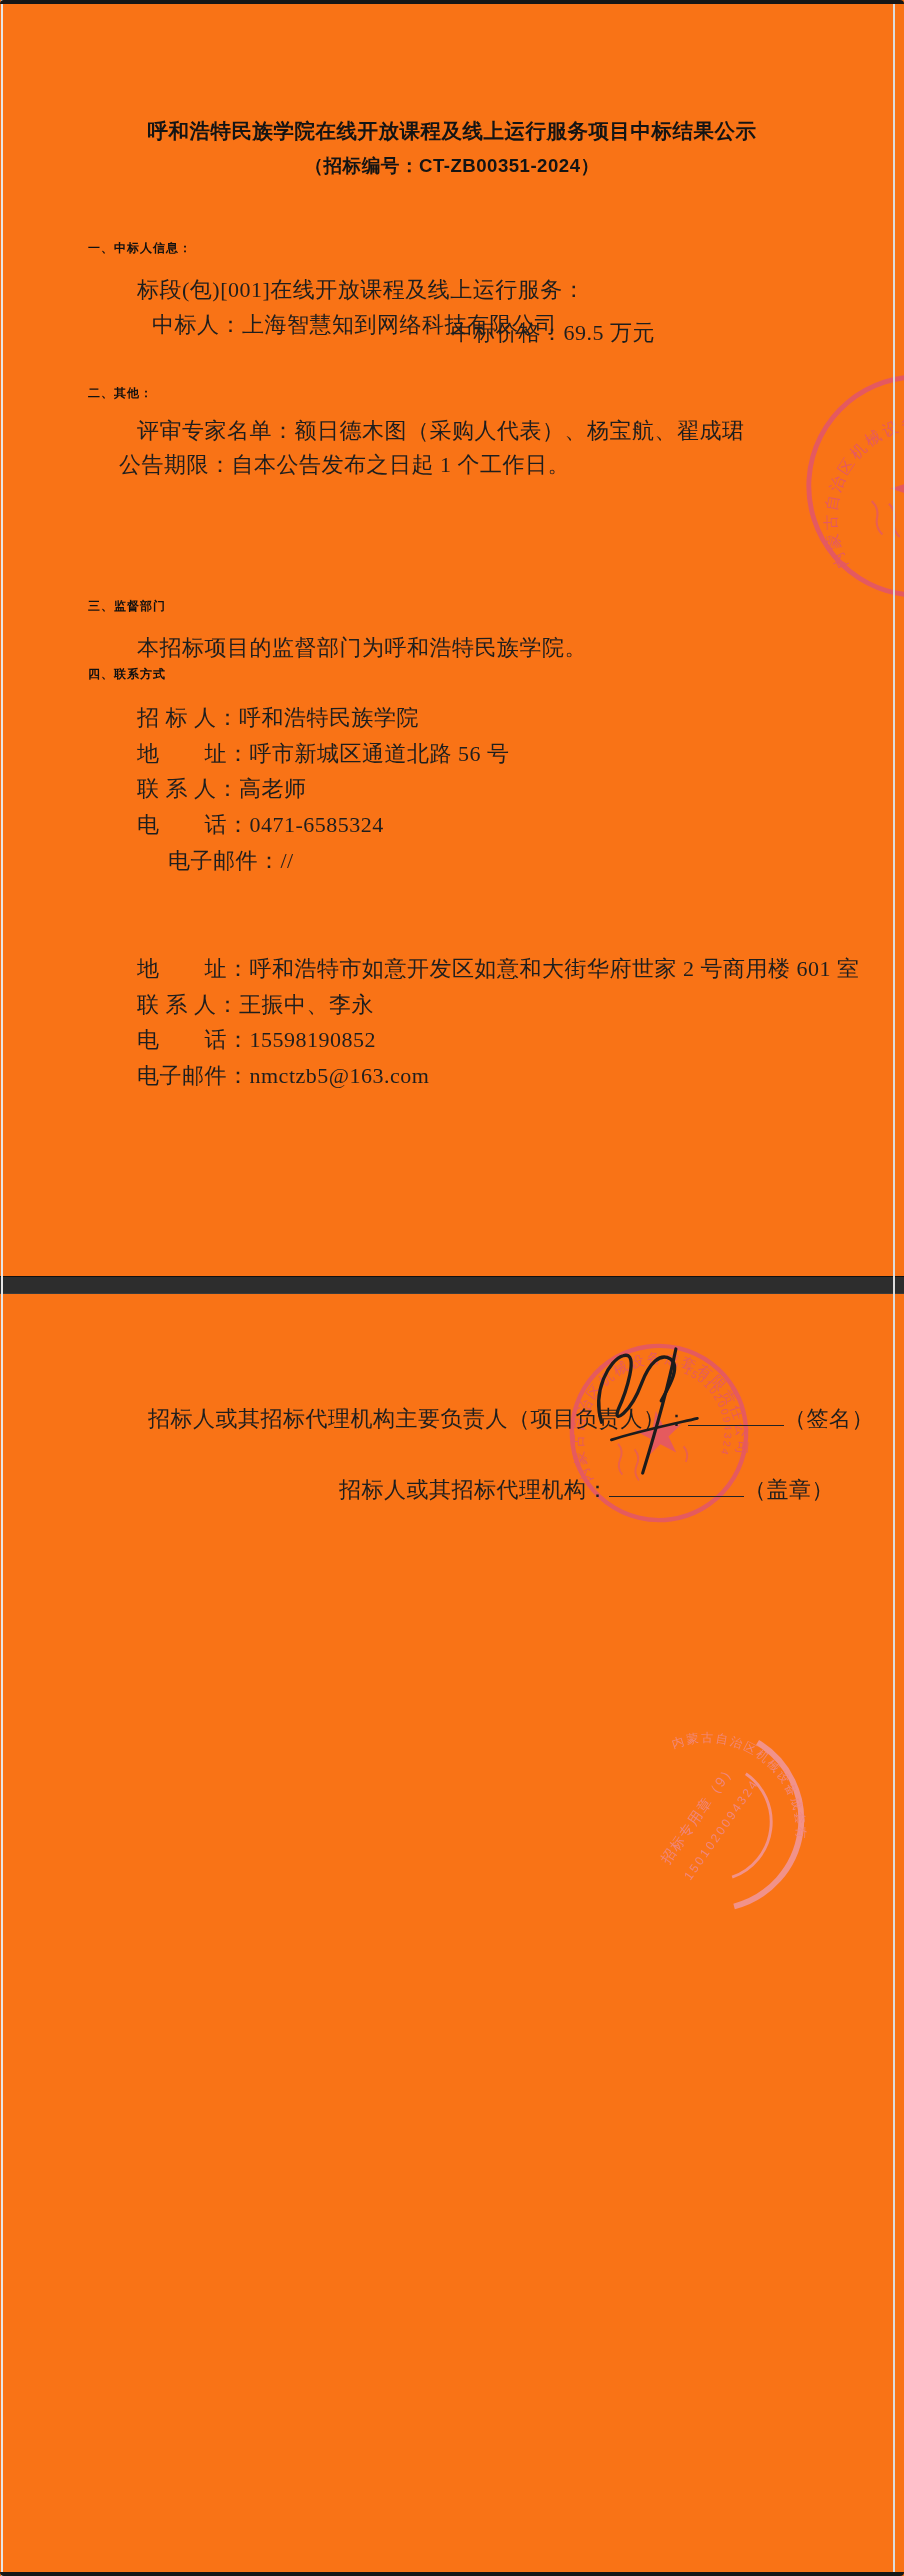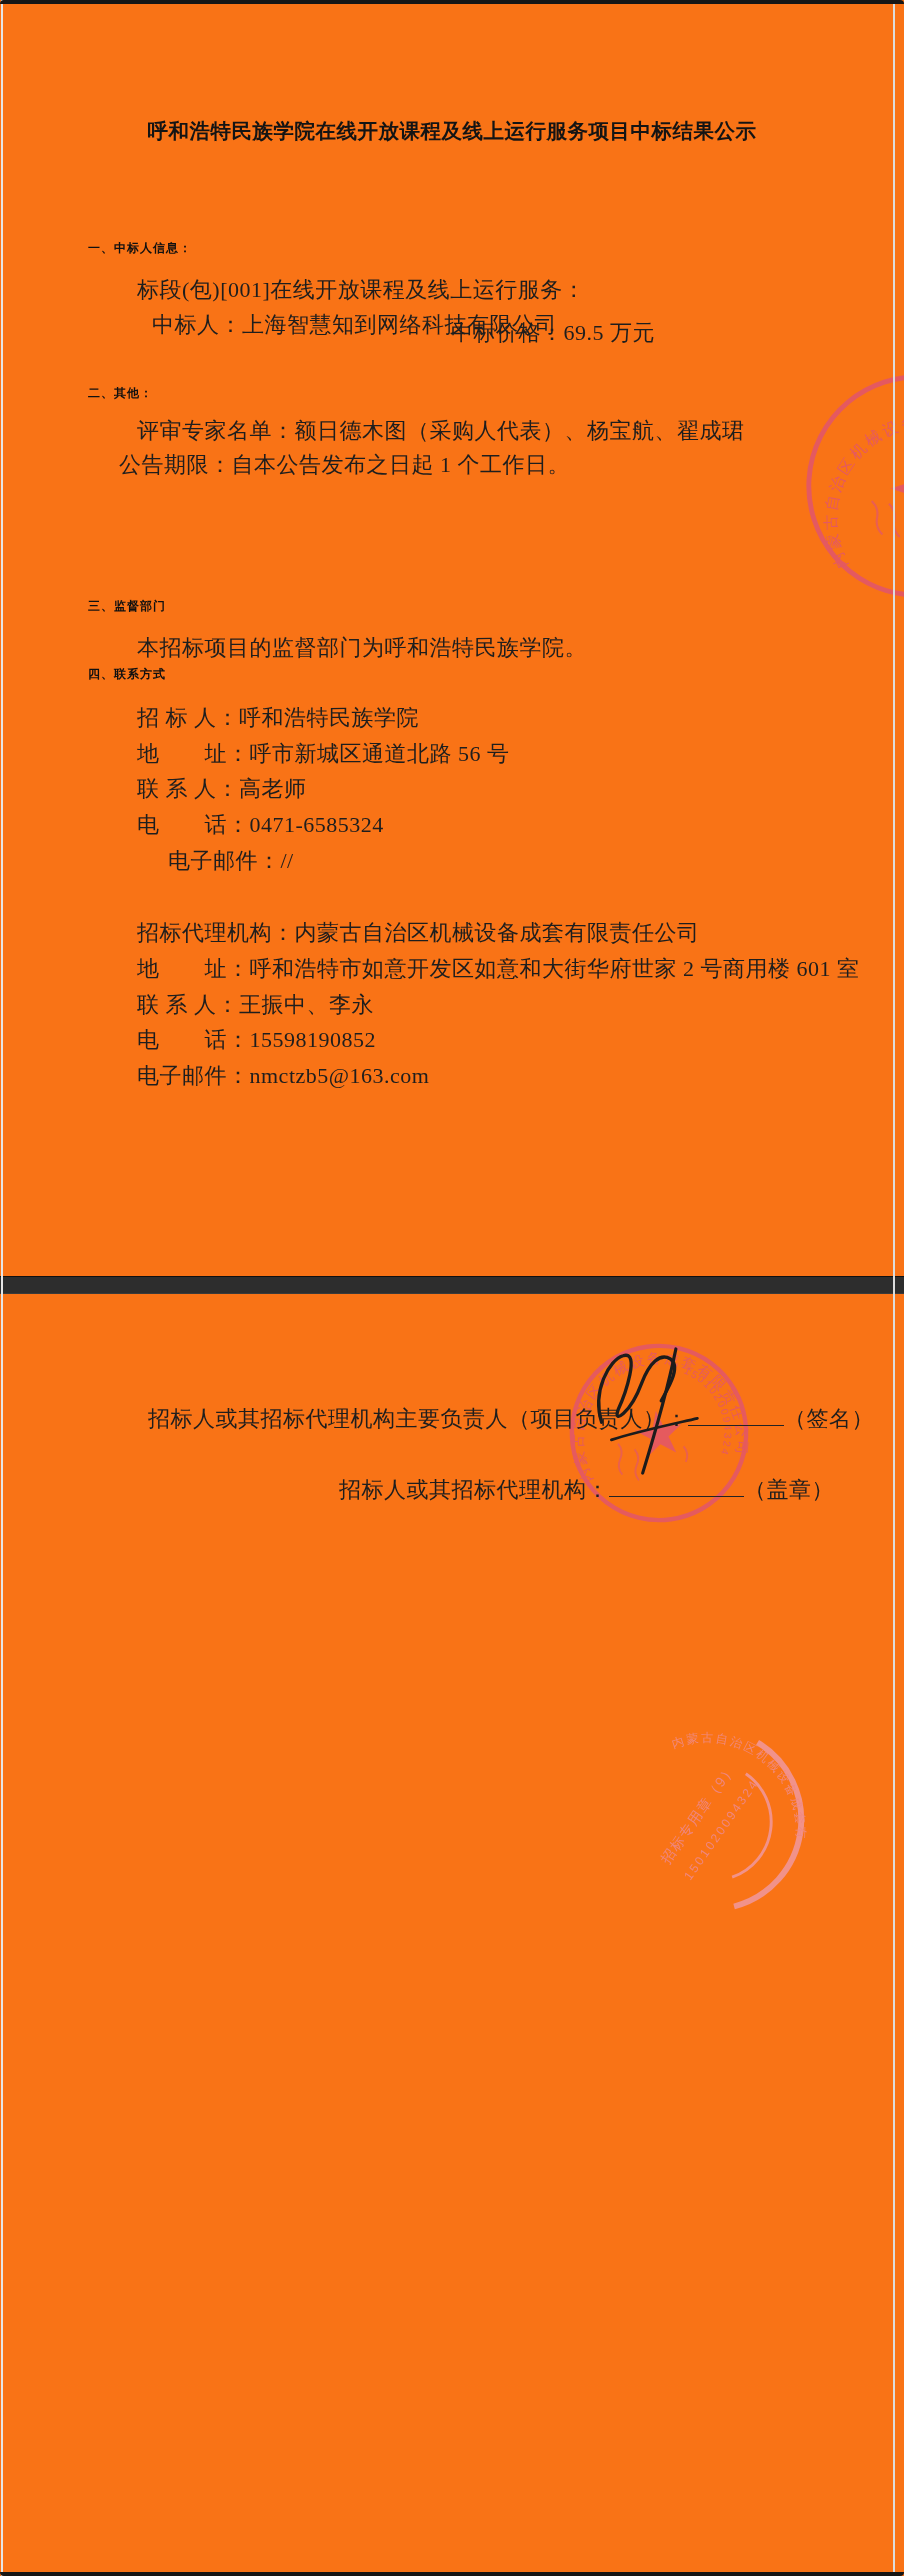--- a/index.html
+++ b/index.html
@@ -49,20 +49,21 @@
 </head>
 <body>
 
 <div class="canvas">
 
   <div class="edge-top"></div>
   <div class="edge-left"></div>
   <div class="edge-right"></div>
 
   <div class="abs doc-title">呼和浩特民族学院在线开放课程及线上运行服务项目中标结果公示</div>
+  <div class="abs doc-subtitle">（招标编号：CT-ZB00351-2024）</div>
 
   <div class="abs heading" style="left:88px;top:240px;">一、中标人信息：</div>
   <div class="abs body-line" style="left:137px;top:275px;">标段(包)[001]在线开放课程及线上运行服务：</div>
   <div class="abs body-line" style="left:152px;top:310px;">
     <span class="label">中标人：</span><span>上海智慧知到网络科技有限公司</span>
   </div>
   <div class="abs body-line" style="left:451px;top:310px;margin-top:8px;">
     <span class="label">中标价格：</span><span>69.5 万元</span>
   </div>
 
@@ -84,23 +85,20 @@
   <div class="abs body-line" style="left:137px;top:774px;">
     <span class="label">联 系 人：</span><span>高老师</span>
   </div>
   <div class="abs body-line" style="left:137px;top:810px;">
     <span class="label">电　　话：</span><span>0471-6585324</span>
   </div>
   <div class="abs body-line" style="left:137px;top:846px;margin-left:31px;">
     <span class="label">电子邮件：</span><span>//</span>
   </div>
 
-  <div class="abs body-line" style="left:137px;top:918px;">
-    <span class="label">招标代理机构：</span><span>内蒙古自治区机械设备成套有限责任公司</span>
-  </div>
   <div class="abs body-line" style="left:137px;top:954px;">
     <span class="label">地　　址：</span><span>呼和浩特市如意开发区如意和大街华府世家 2 号商用楼 601 室</span>
   </div>
   <div class="abs body-line" style="left:137px;top:990px;">
     <span class="label">联 系 人：</span><span>王振中、李永</span>
   </div>
   <div class="abs body-line" style="left:137px;top:1025px;">
     <span class="label">电　　话：</span><span>15598190852</span>
   </div>
   <div class="abs body-line" style="left:137px;top:1061px;">

